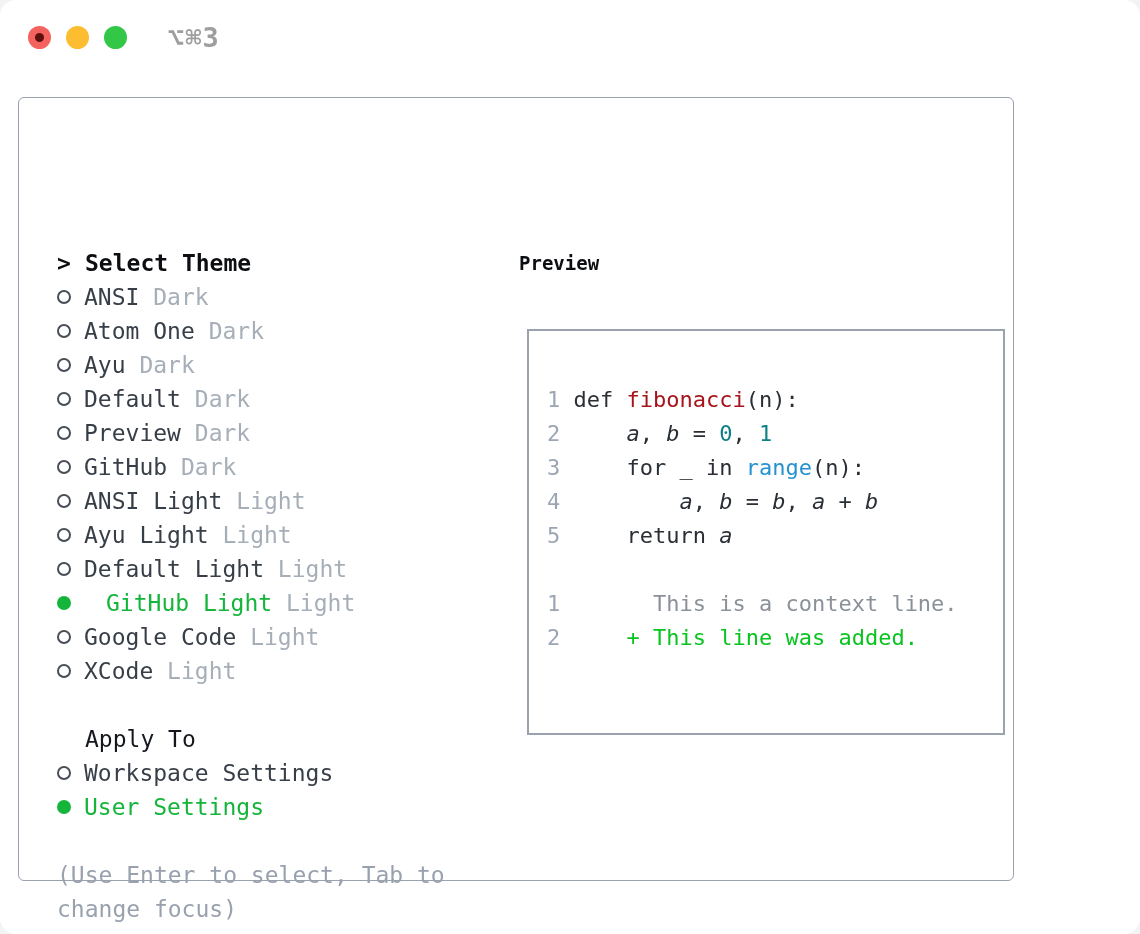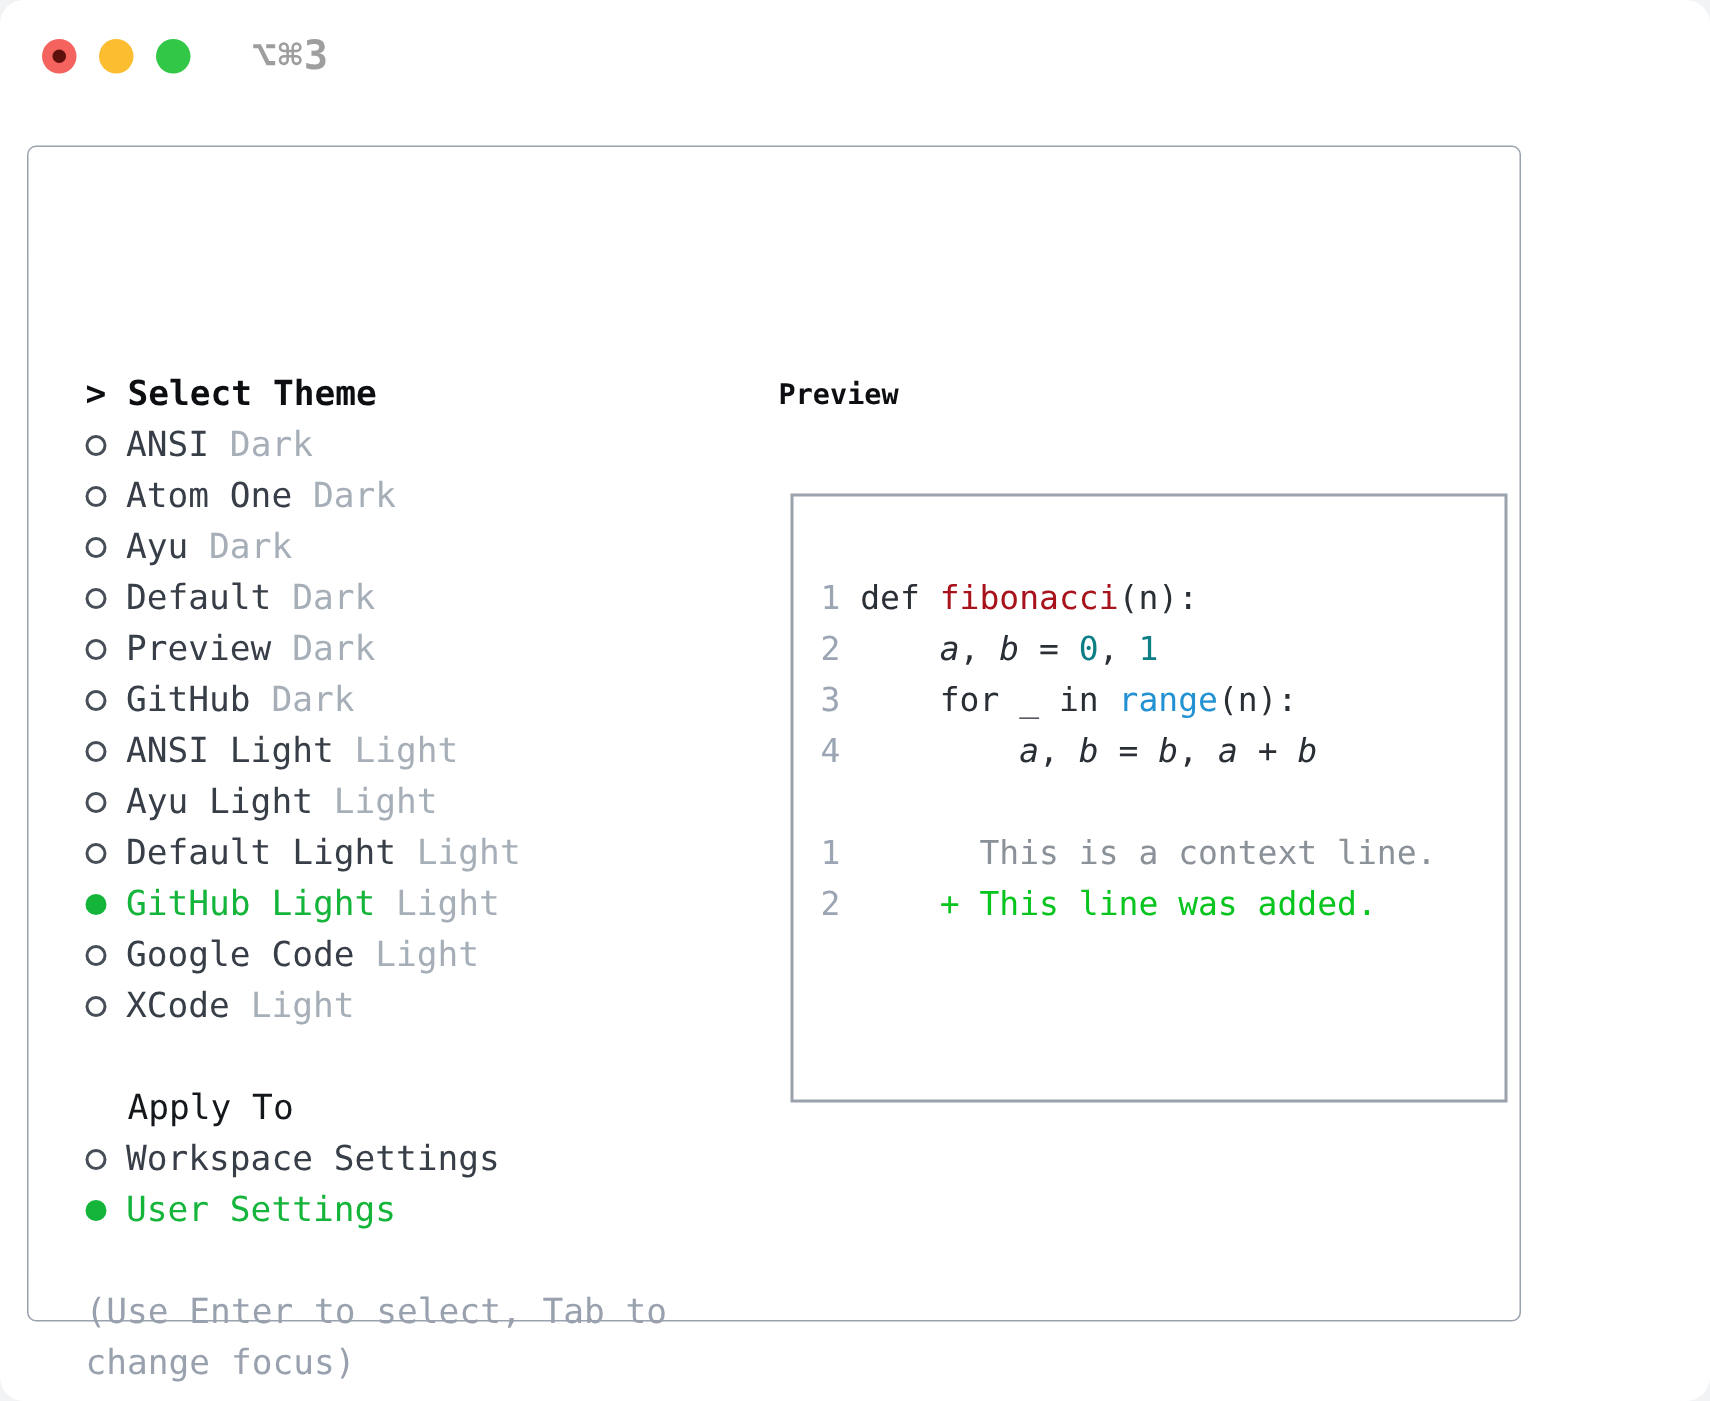--- a/index.html
+++ b/index.html
@@ -38,21 +38,21 @@
   .row { display:flex; align-items:center; height:34px; white-space:pre; }
   .spacer { height:34px; }
   .prefix { display:inline-block; width:28px; font-weight:bold; color:#0c0e11; }
   .hdr-label { font-weight:bold; color:#0c0e11; }
   .bullet {
     display:inline-block; width:14px; height:14px; border-radius:50%;
     border:2px solid #474e58; margin-right:13px; flex:0 0 auto;
   }
   .bullet.sel { background:var(--selection-green); border-color:var(--selection-green); }
   .tname { color:var(--theme-text); }
-  .tname.sel { color:var(--selection-green); }
+  .tname.sel { color:var(--selection-green);margin-left:22px; }
   .variant { color:var(--muted-text); }
   .apply-hdr { padding-left:28px; color:#14171b; height:34px; display:flex; align-items:center; }
   .opt-label.sel { color:var(--selection-green); }
   .hint { color:var(--hint-text); height:34px; display:flex; align-items:center; }
   
   .preview-label {
     position:absolute; left:500px; top:148px; height:34px; display:flex; align-items:center;
     font-size:19px; font-weight:bold; color:#0c0e11;
   }
   .preview-box {
@@ -116,19 +116,20 @@
           <div class="hint">change focus)</div>
         </div>
     </div>
 
     <div class="preview-label">Preview</div>
     <div class="preview-box" id="preview-box">
         <div class="cl"><span class="ln">1 </span><span class="s-code">def </span><span class="s-func">fibonacci</span><span class="s-code">(n):</span></div>
         <div class="cl"><span class="ln">2 </span><span class="s-code">    </span><span class="s-var">a</span><span class="s-code">, </span><span class="s-var">b</span><span class="s-code"> = </span><span class="s-number">0</span><span class="s-code">, </span><span class="s-number">1</span></div>
         <div class="cl"><span class="ln">3 </span><span class="s-code">    for _ in </span><span class="s-builtin">range</span><span class="s-code">(n):</span></div>
         <div class="cl"><span class="ln">4 </span><span class="s-code">        </span><span class="s-var">a</span><span class="s-code">, </span><span class="s-var">b</span><span class="s-code"> = </span><span class="s-var">b</span><span class="s-code">, </span><span class="s-var">a</span><span class="s-code"> + </span><span class="s-var">b</span></div>
+        <div class="cl"><span class="ln">5 </span><span class="s-code">    return </span><span class="s-var">a</span></div>
         <div class="cl"><span class="ln">  </span>&nbsp;</div>
         <div class="cl"><span class="ln">1 </span><span class="s-context">      This is a context line.</span></div>
         <div class="cl"><span class="ln">2 </span><span class="s-added">    + This line was added.</span></div>
       </div>
 
   </div>
 </div>
 
 </body></html>

